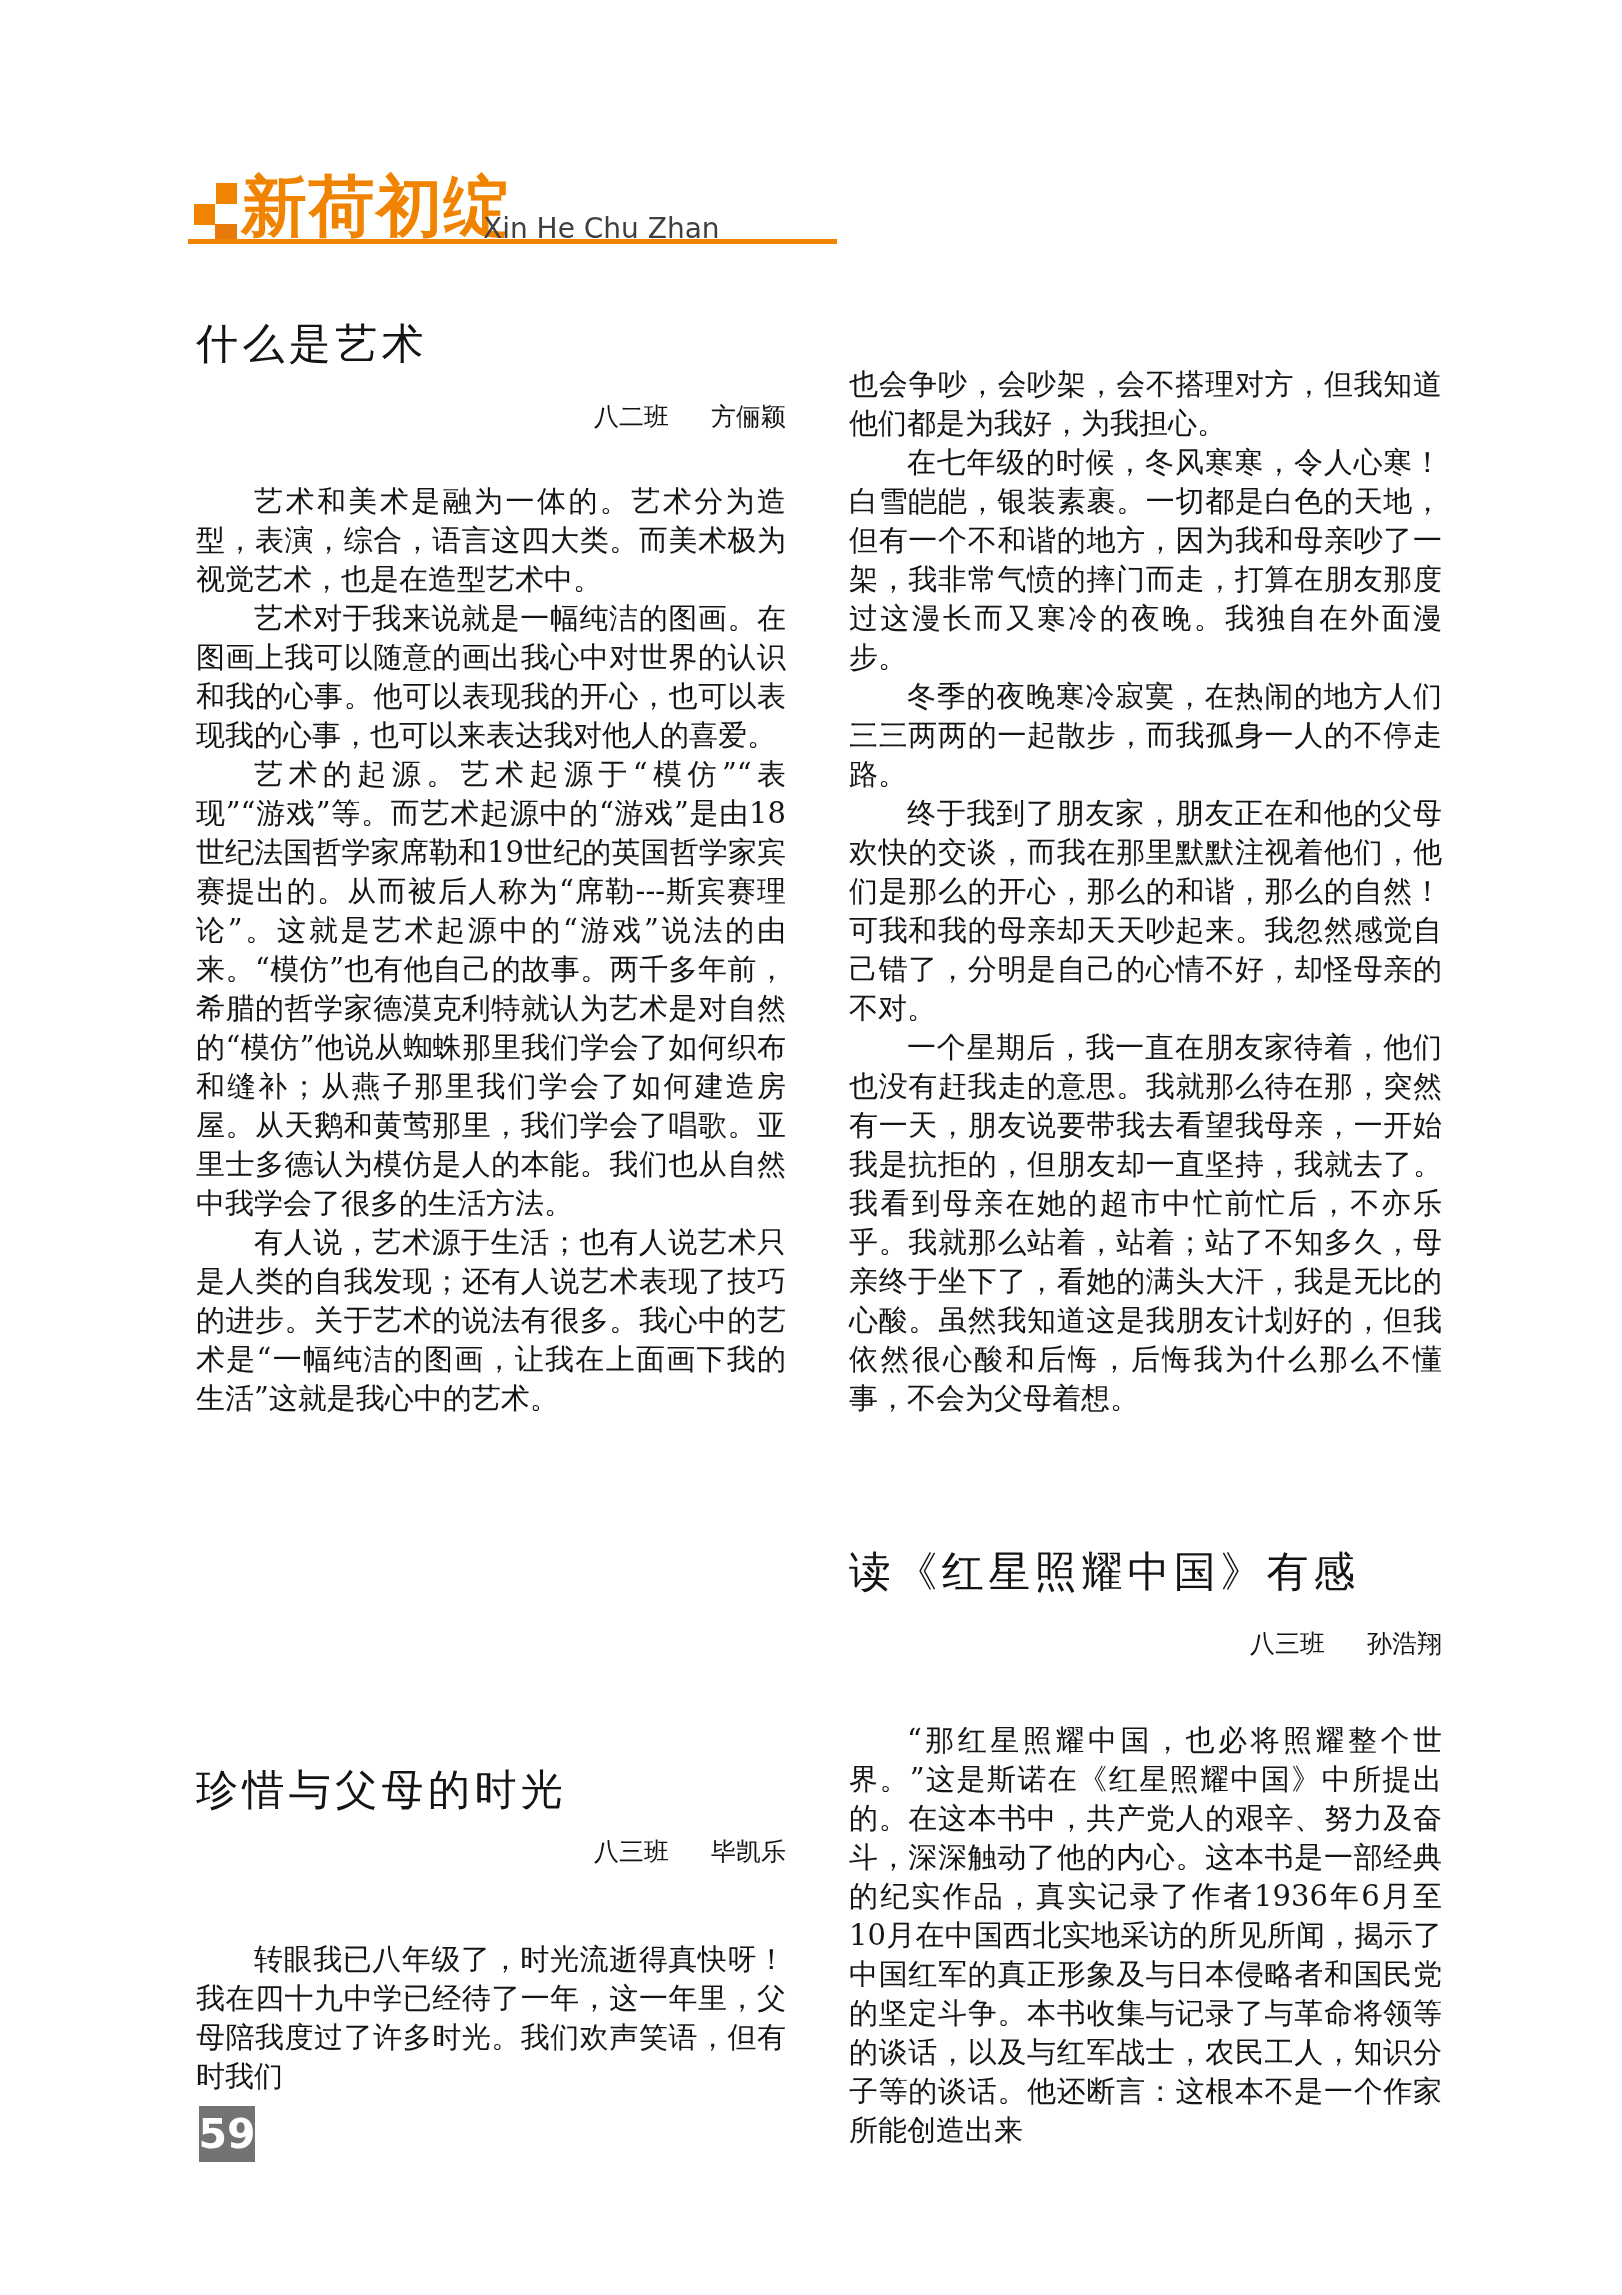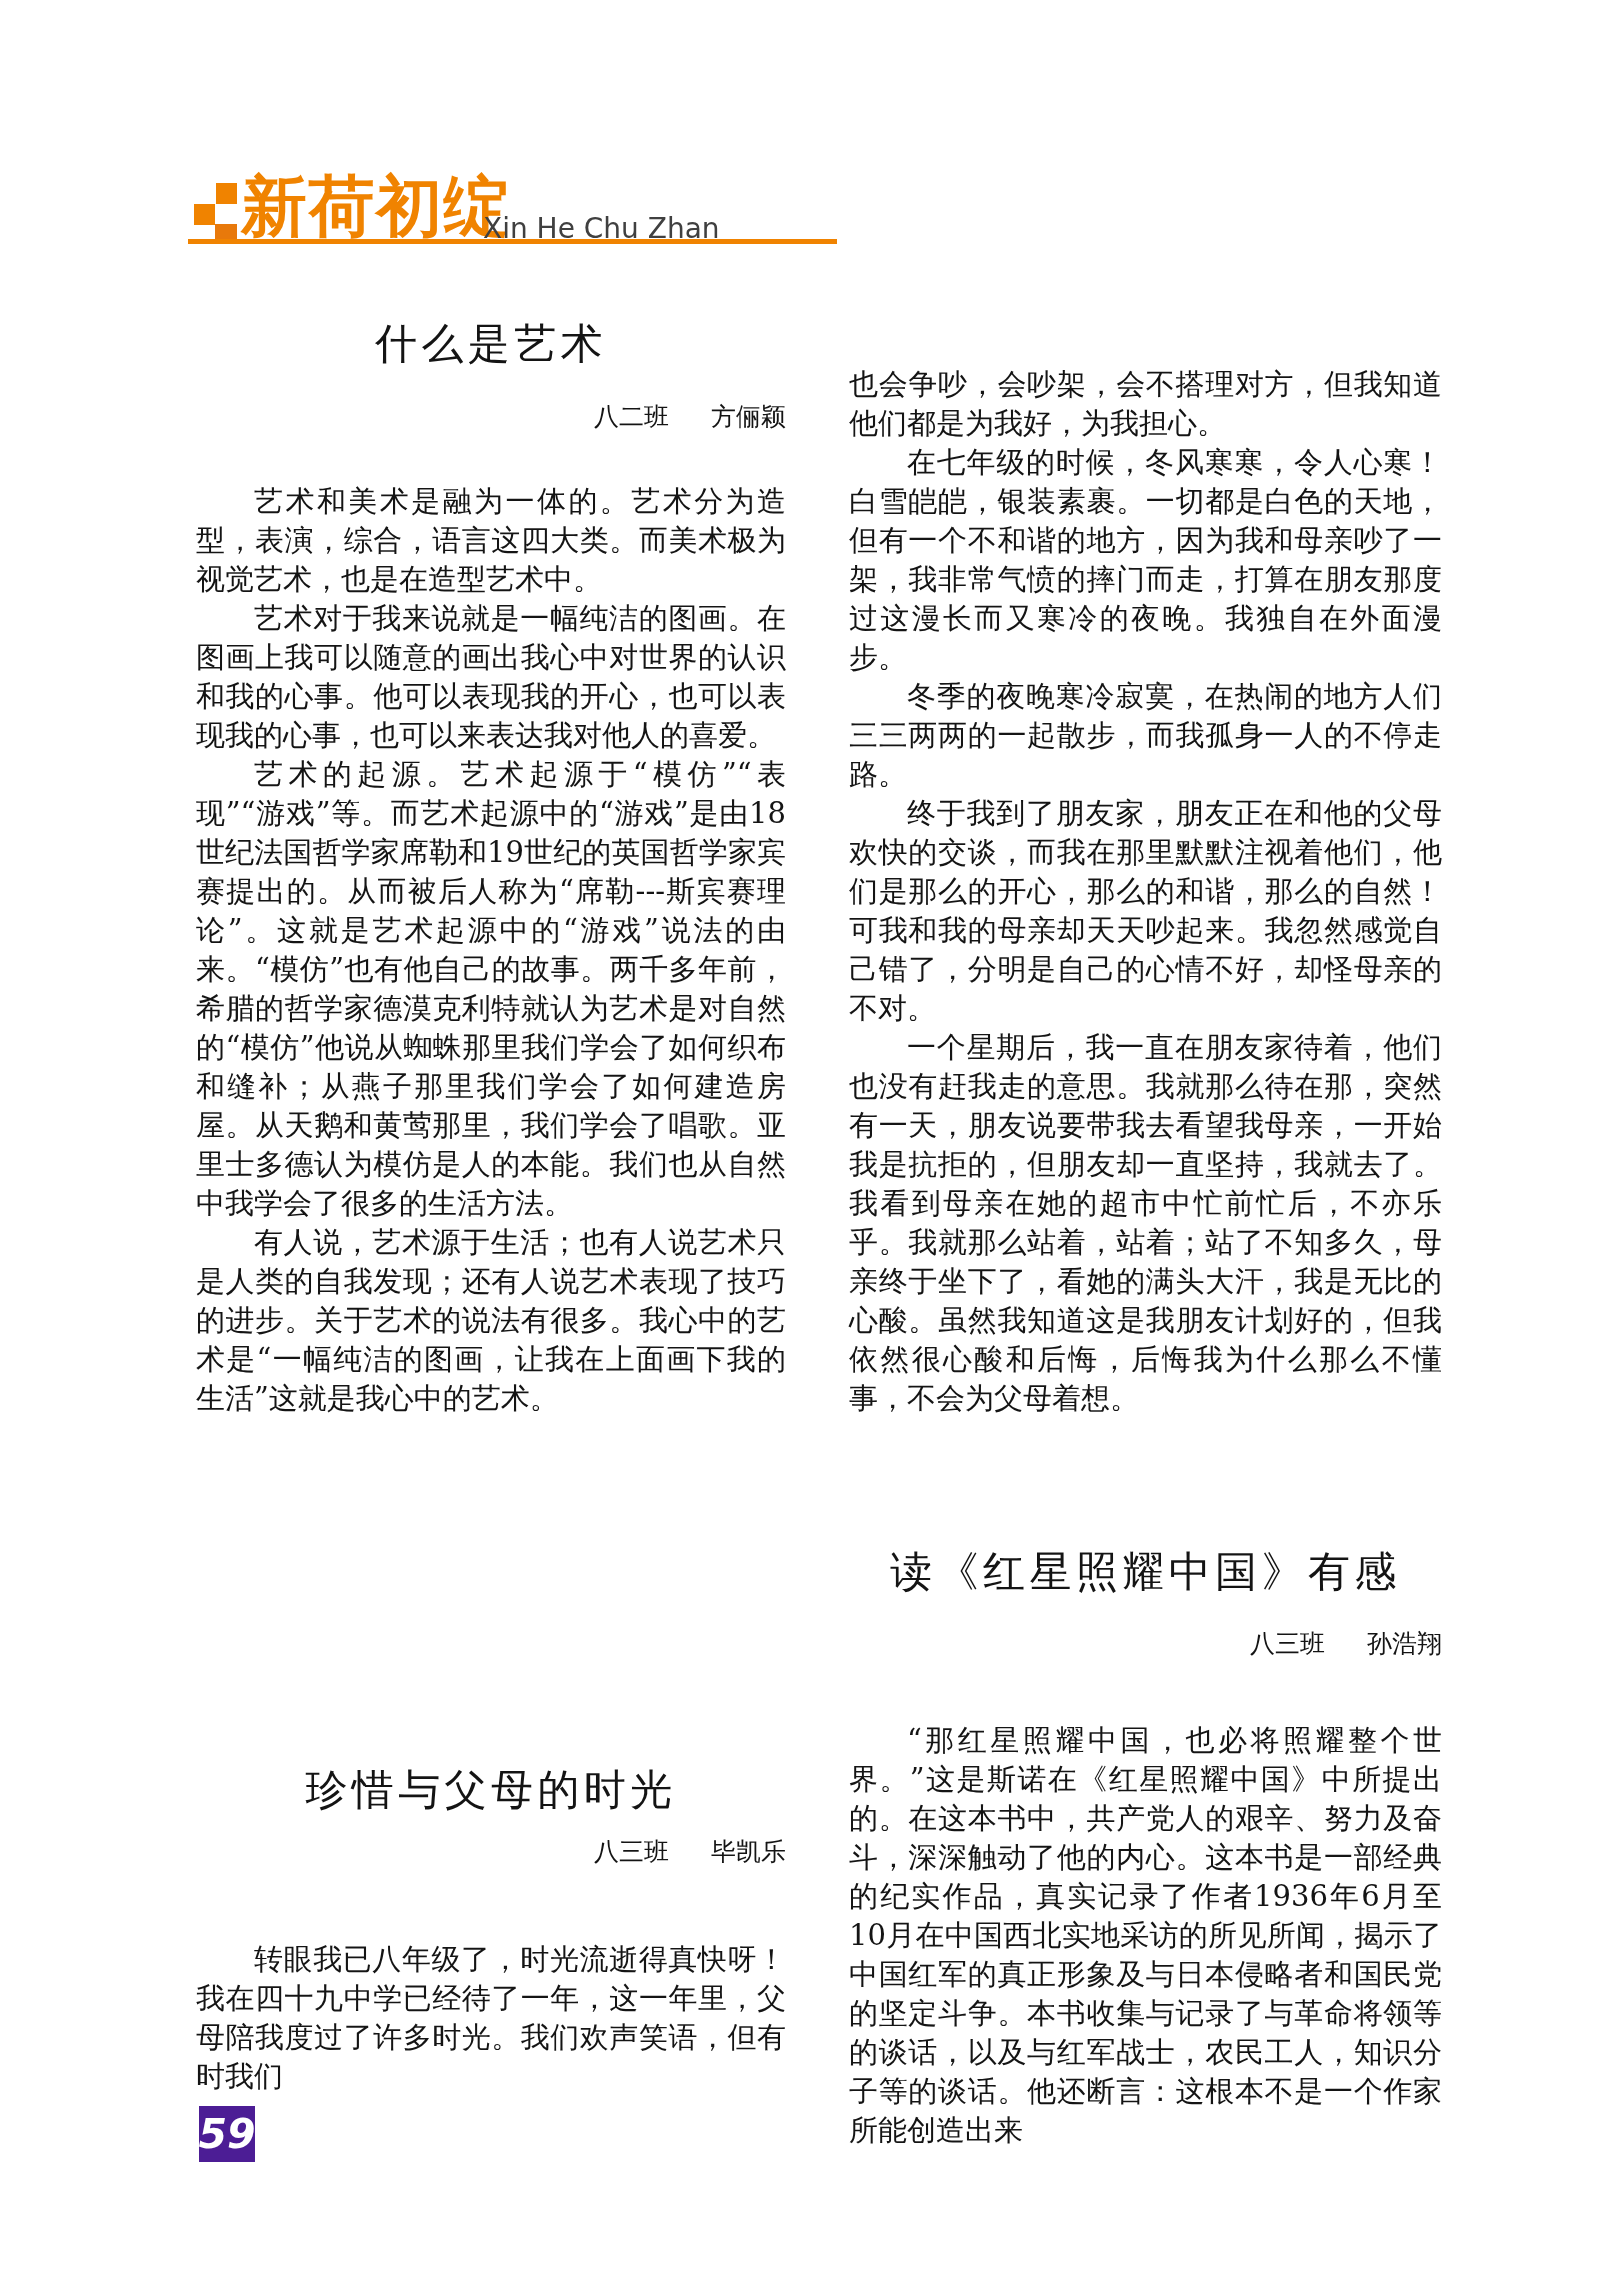--- a/index.html
+++ b/index.html
@@ -31,21 +31,21 @@
   .logo-pinyin {
     position:absolute; left:483px; top:212px;
     font-family:"DejaVu Sans","Liberation Sans",sans-serif;
     font-size:28px; color:#404040; white-space:nowrap;
   }
 
   
   .article-title {
     position:absolute; margin:0;
     font-size:42px; font-weight:normal;
-    letter-spacing:4.4px; text-align:center; white-space:nowrap;
+    letter-spacing:4.4px; text-align:left; white-space:nowrap;
   }
   .byline {
     position:absolute; text-align:right;
     font-size:25px; white-space:nowrap;
   }
   .byline .cls { margin-right:42px; }
   .body { position:absolute; font-size:29px; line-height:39px; }
   .body p {
     margin:0; text-indent:2em;
     text-align:justify; text-justify:inter-character;
@@ -65,24 +65,24 @@
 
   #body2cont { top:324px; }
 
   #title3  { top:1503px; }
   #byline3 { top:1586px; }
   #body3   { top:1680px; }
 
   
   .page-num {
     position:absolute; left:199px; top:2106px;
-    width:56px; height:56px; background:#4c1d95;
+    width:56px; height:56px; background:#737373;
     color:#ffffff; font-family:"DejaVu Sans","Liberation Sans",sans-serif;
     font-size:41px; font-weight:bold;
-    display:flex; align-items:center; justify-content:center;font-style:italic;
+    display:flex; align-items:center; justify-content:center;
   }
 </style>
 </head>
 <body>
 
 <div class="page">
 
   <header>
     <div>
       <div class="logo-sq sq1"></div>

